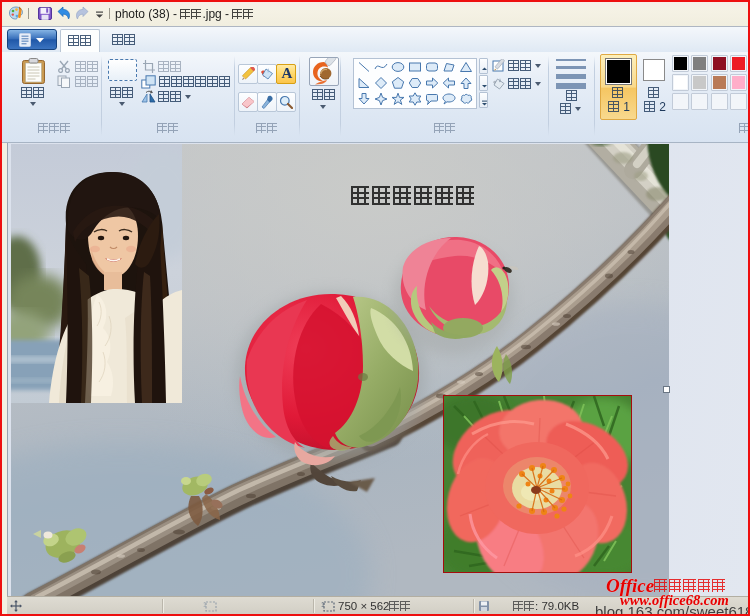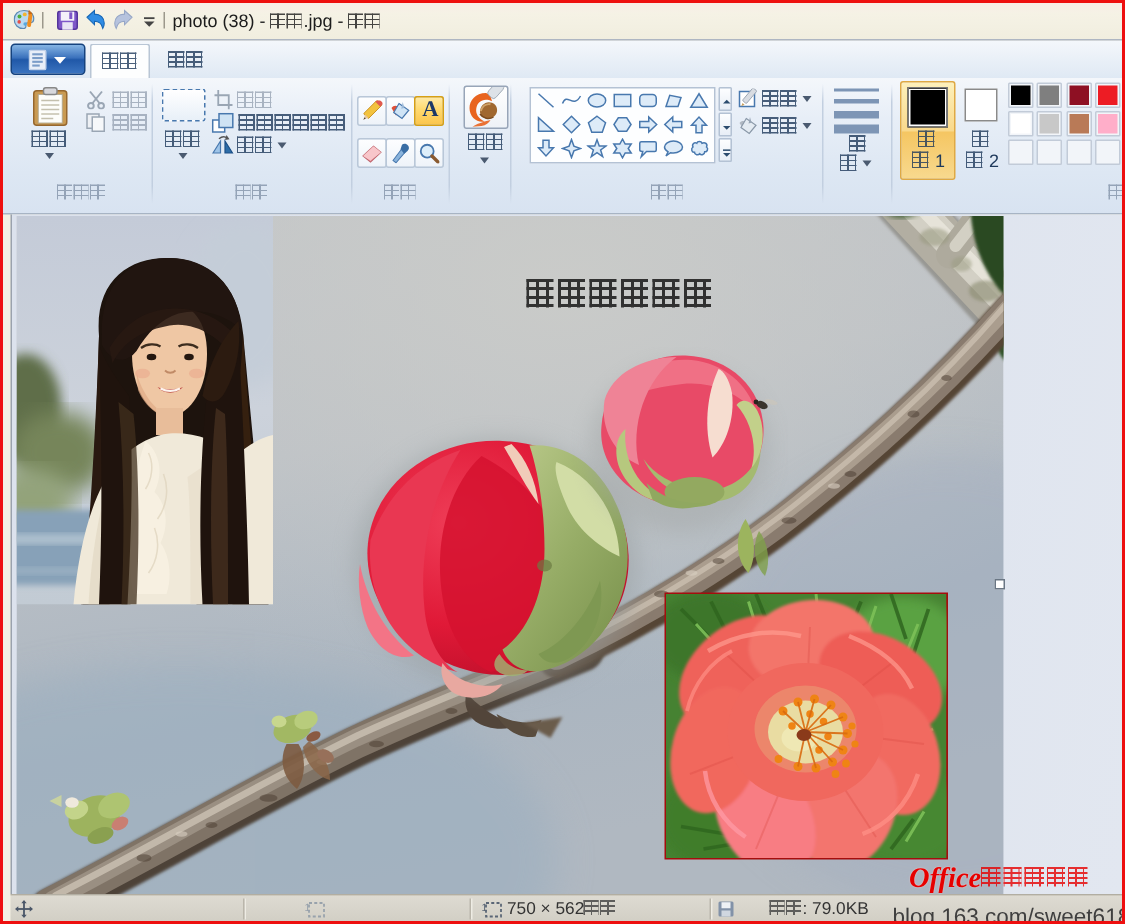--- a/index.html
+++ b/index.html
@@ -685,14 +685,15 @@
         <div class="stxt" style="left:331px">750 × 562<b class="cj st"></b><b class="cj st"></b></div>
         <div class="ssep" style="left:466px"></div>
         <svg style="position:absolute;left:471px;top:3px" width="12" height="12" viewBox="0 0 12 12">
 <rect x="1" y="1" width="10" height="10" rx="1" fill="#8292a8"></rect>
           <rect x="3" y="1.5" width="6" height="4" fill="#eef1f5"></rect>
 <rect x="3" y="7" width="6" height="4" fill="#d0d7e0"></rect>
         </svg>
         <div class="stxt" style="left:506px"><b class="cj st"></b><b class="cj st"></b>: 79.0KB</div>
       </div>
       <div id="wm1"><i>Office</i><b class="cj"></b><b class="cj"></b><b class="cj"></b><b class="cj"></b><b class="cj"></b></div>
+      <div id="wm2">www.office68.com</div>
       <div id="wm3">blog.163.com/sweet6189@126</div>
     </div>
   </div>
 </body></html>

